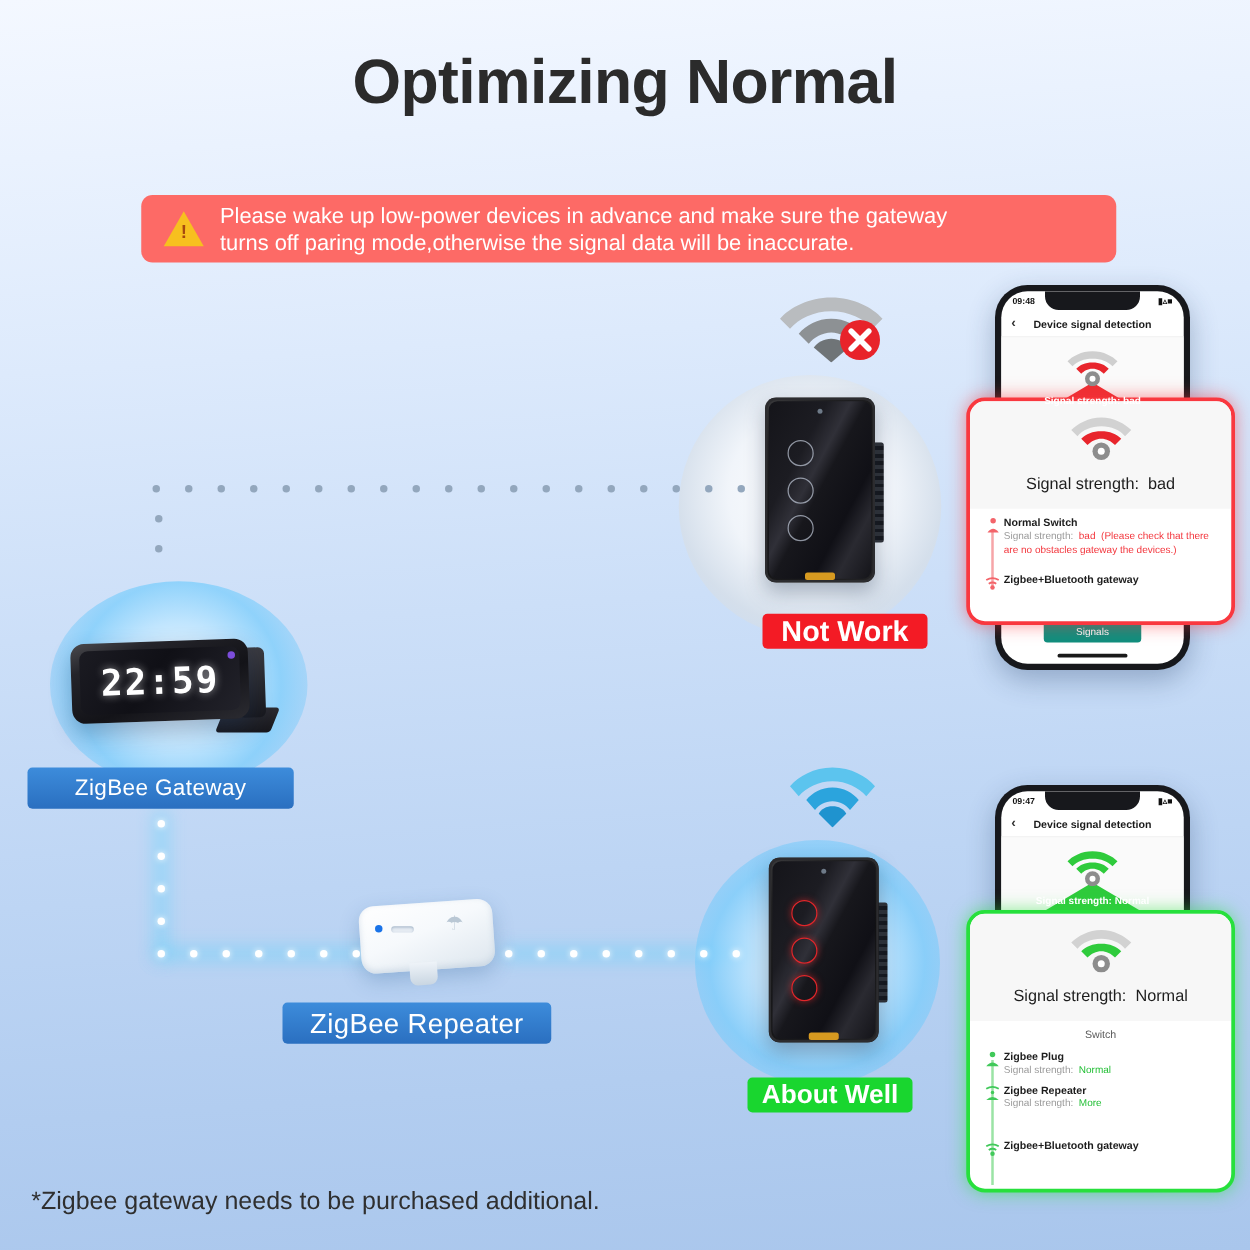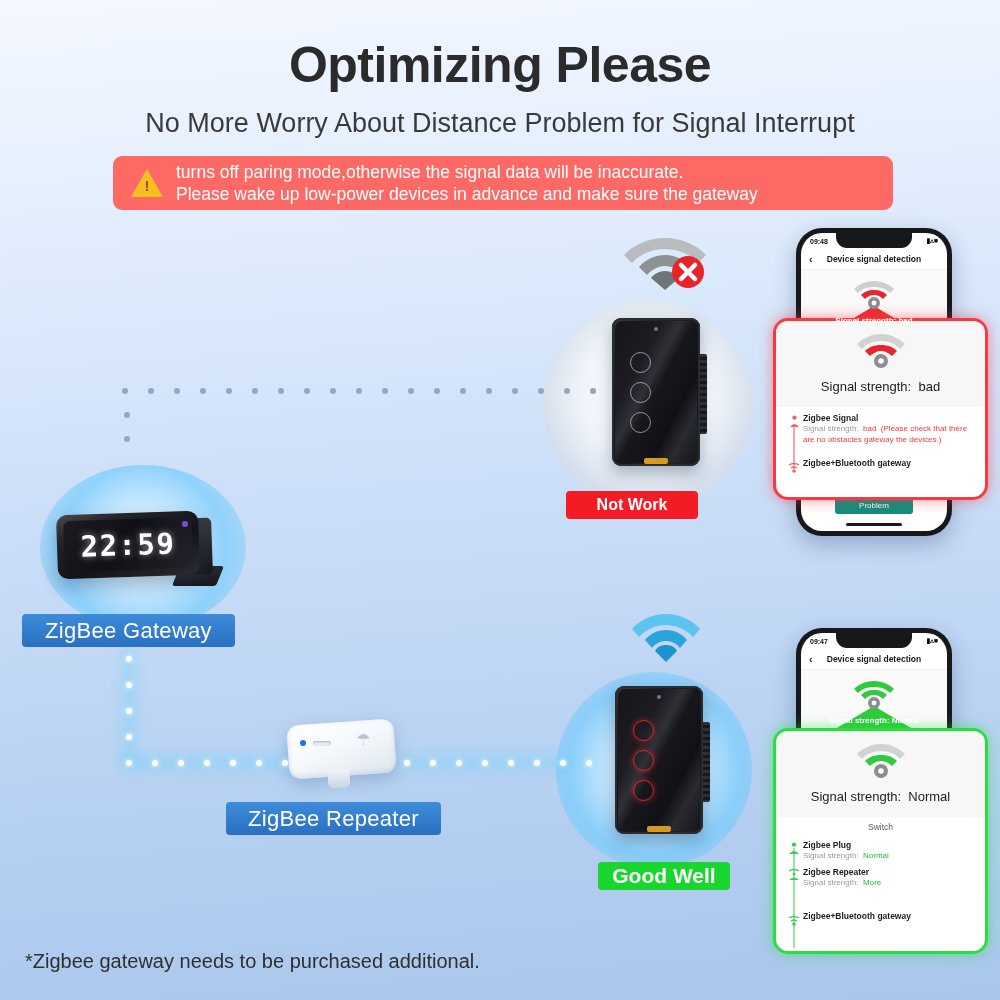--- a/index.html
+++ b/index.html
@@ -124,30 +124,30 @@
   }
 
   
   .pill {
     position: absolute; display: flex; align-items: center; justify-content: center;
     color: #fff; border-radius: 4px; font-weight: 400;
   }
   #label-gateway {
     left: 22px; top: 614px; width: 213px; height: 33px;
     background: linear-gradient(180deg,#3d8cdb 0%,#2a6fc0 100%);
-    font-size: 22px; letter-spacing: .3px; text-align: right;
+    font-size: 18px; letter-spacing: .3px; text-align: right;
   }
   #label-repeater {
     left: 226px; top: 802px; width: 215px; height: 33px;
     background: linear-gradient(180deg,#3d8cdb 0%,#2a6fc0 100%);
     font-size: 22px; letter-spacing: .3px;
   }
   #label-notwork {
-    left: 566px; top: 491px; width: 132px; height: 28px;
-    background: #f31b25; font-size: 16px; font-weight: 700;
+    left: 610px; top: 491px; width: 132px; height: 28px;
+    background: #f31b25; font-size: 23px; font-weight: 700;
   }
   #label-workwell {
     left: 598px; top: 862px; width: 132px; height: 28px;
     background: #19d62f; font-size: 21px; font-weight: 700;
   }
 
   
   #clock-body {
     position: absolute; left: 57px; top: 513px;
     width: 142px; height: 64px; border-radius: 11px;
@@ -305,31 +305,30 @@
   #footnotes {
     position: absolute; left: 25px; bottom: 22px;
     font-size: 20px; color: #2f2f2f; line-height: 1.65; text-align: right;
   }
 </style>
 </head>
 <body>
 
 <div id="page">
 
-  <div id="title">Optimizing Please</div>
-  <div id="subtitle">No More Worry About Distance Problem for Signal Interrupt</div>
+  <div id="title">Optimizing Normal</div>
 
   <div id="warning">
     <div id="warn-icon">
       <div class="tri"></div>
         <div class="bang">!</div>
     </div>
     <div id="warn-text">
+      <div>Please wake up low-power devices in advance and make sure the gateway</div>
       <div>turns off paring mode,otherwise the signal data will be inaccurate.</div>
-      <div>Please wake up low-power devices in advance and make sure the gateway</div>
     </div>
   </div>
 
   <div id="dots-top" class="dots-h"></div>
   <div id="cyan-path-v" style="left:124px;top:648px;width:10px;height:120px;"></div>
   <div id="cyan-path-h" style="left:124px;top:758px;width:200px;height:10px;"></div>
   <div id="cyan-path-h2" style="left:400px;top:758px;width:210px;height:10px;"></div>
   <div id="dots-cyan" class="dots-h"></div>
 
   <div class="glow-gray" style="left:543px;top:300px;width:210px;height:210px;"></div>
@@ -379,21 +378,21 @@
     <div class="switch-side" style="left:84px;"></div>
     <div class="switch-body">
       <div class="switch-glass"></div>
       <div class="switch-led"></div>
       <div class="sbtn on" style="top:34px;"></div>
       <div class="sbtn on" style="top:64px;"></div>
       <div class="sbtn on" style="top:94px;"></div>
       <div class="switch-bottom-tab"></div>
     </div>
   </div>
-  <div class="pill" id="label-workwell">Good Well</div>
+  <div class="pill" id="label-workwell">About Well</div>
 
   <div class="wifi-std" style="left:630px;top:608px;">
     <svg width="72" height="54" viewBox="0 0 72 54">
       <path d="M36 6 C21 6 9 13 2 21 L9 29 C15 22 25 17 36 17 C47 17 57 22 63 29 L70 21 C63 13 51 6 36 6 Z" fill="#5cc4ee"></path>
       <path d="M36 22 C27 22 20 26 15 32 L22 40 C25 36 30 33 36 33 C42 33 47 36 50 40 L57 32 C52 26 45 22 36 22 Z" fill="#2ba4dd"></path>
       <path d="M36 37 C31 37 27 39 25 43 L36 54 L47 43 C45 39 41 37 36 37 Z" fill="#1f93cf"></path>
     </svg>
   </div>
 
   <div class="phone" style="left:796px;top:228px;width:156px;height:308px;">
@@ -410,21 +409,21 @@
       <div class="phone-hero">
         <div class="beam red"></div>
         <svg width="44" height="30" viewBox="0 0 44 30" style="position:relative;z-index:2">
           <path d="M22 2 C13 2 6 6 2 10 L6 14 C10 10 15 8 22 8 C29 8 34 10 38 14 L42 10 C38 6 31 2 22 2 Z" fill="#cfcfcf"></path>
           <path d="M22 11 C16 11 12 13 9 16 L13 20 C15 18 18 16 22 16 C26 16 29 18 31 20 L35 16 C32 13 28 11 22 11 Z" fill="#e8252c"></path>
           <circle cx="22" cy="24" r="6" fill="#8d8d8d"></circle>
             <circle cx="22" cy="24" r="2.4" fill="#fff"></circle>
         </svg>
         <div class="hero-caption">Signal strength:  bad</div>
       </div>
-      <div class="retest-btn">Problem</div>
+      <div class="retest-btn">Signals</div>
       <div class="home-ind"></div>
     </div>
   </div>
 
   <div class="card" id="card-bad" style="left:773px;top:318px;width:215px;height:182px;">
     <div class="card-top">
       <svg width="52" height="36" viewBox="0 0 52 36">
         <path d="M26 2 C16 2 7 7 2 12 L7 17 C11 12 18 9 26 9 C34 9 41 12 45 17 L50 12 C45 7 36 2 26 2 Z" fill="#d2d2d2"></path>
         <path d="M26 13 C19 13 14 15 10 19 L15 24 C18 21 22 19 26 19 C30 19 34 21 37 24 L42 19 C38 15 33 13 26 13 Z" fill="#e8252c"></path>
         <circle cx="26" cy="29" r="7" fill="#8d8d8d"></circle>
@@ -438,21 +437,21 @@
     <div class="card-list">
       <div class="chain red" style="top:18px;height:44px;"></div>
       <div class="node-row">
         <div class="node-ic">
           <svg width="11" height="13" viewBox="0 0 11 13">
             <circle cx="5.5" cy="2.6" r="2.2" fill="#f3646a"></circle>
             <path d="M1 12 Q5.5 6 10 12 Z" fill="#f3646a"></path>
           </svg>
         </div>
         <div class="node-txt">
-          <div class="node-title">Zigbee Signal</div>
+          <div class="node-title">Normal Switch</div>
           <div class="node-sub">
             <span>Signal strength:</span>
             &nbsp;<span class="v-red">bad</span>
             &nbsp;<span class="v-red">(Please check that there are no obstacles gateway the devices.)</span>
           </div>
         </div>
       </div>
       <div class="node-row" style="margin-top:12px;">
         <div class="node-ic">
           <svg width="12" height="11" viewBox="0 0 12 11">

